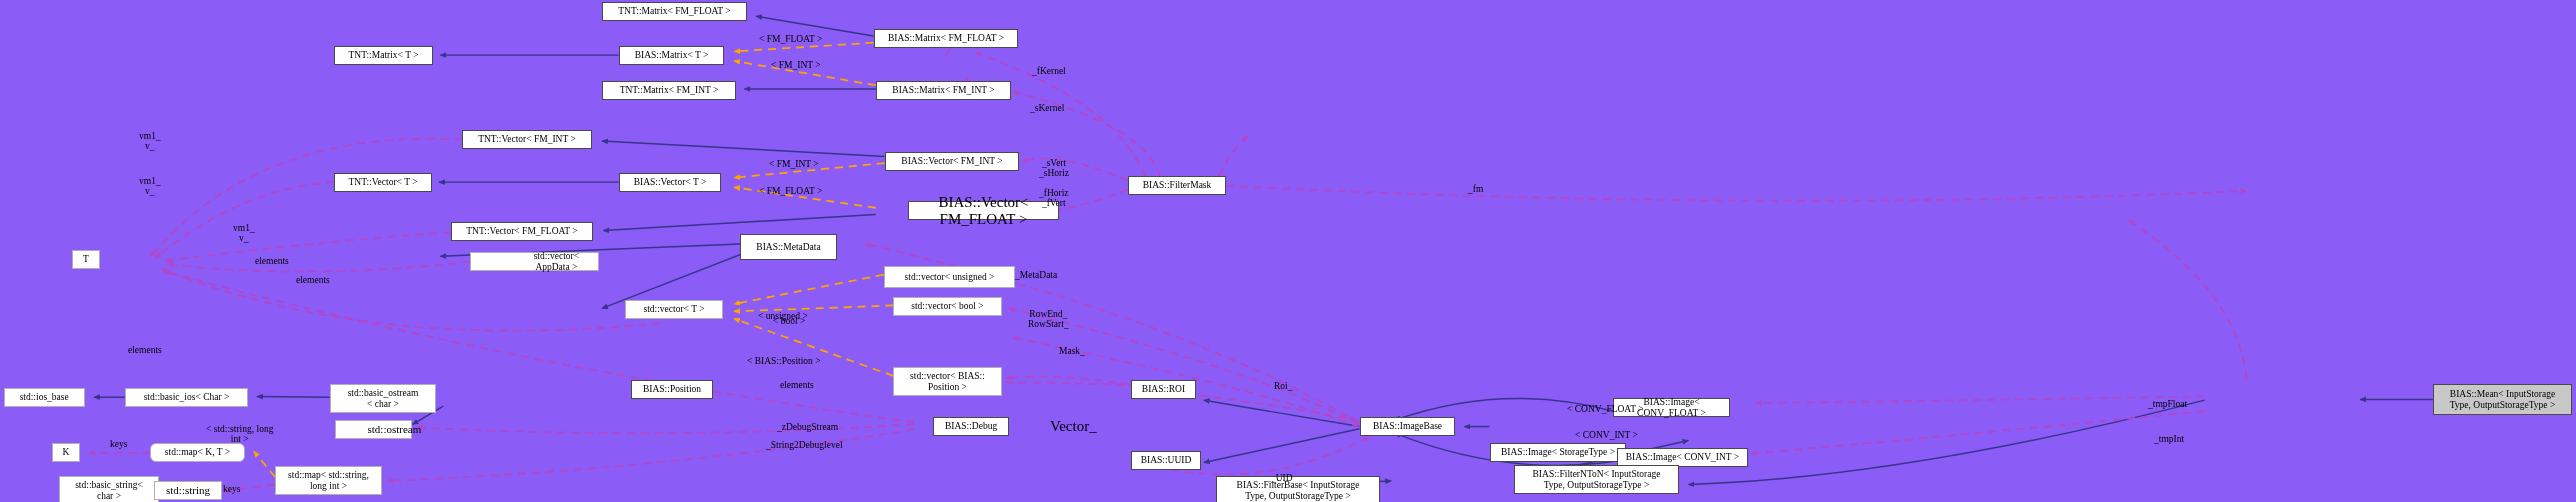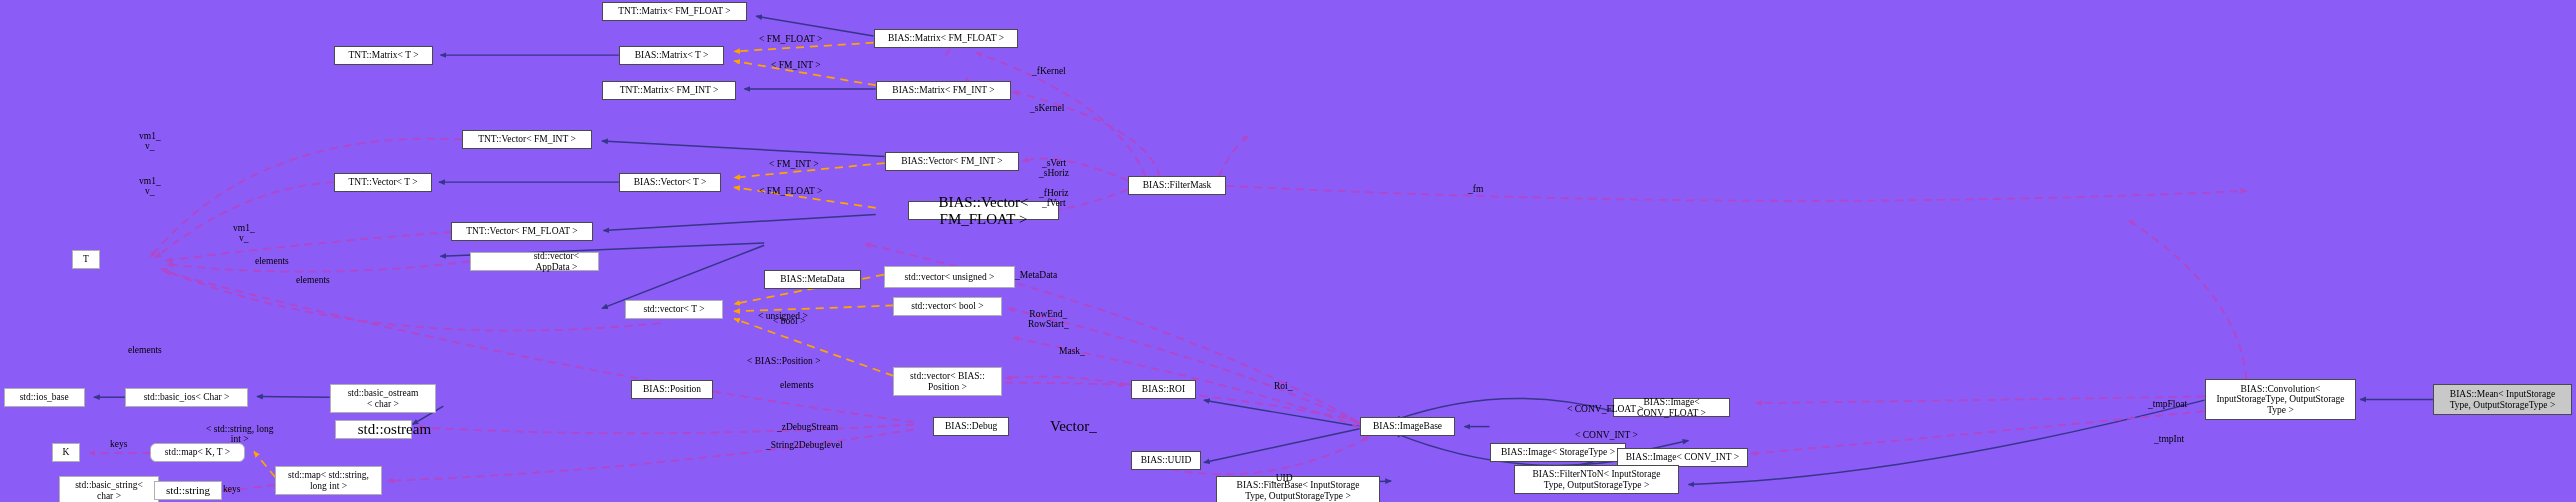--- a/index.html
+++ b/index.html
@@ -137,55 +137,52 @@
   <div class="node solid" style="left:462px;top:130px;width:130px;height:19px;font-size:9.5px;">TNT::Vector&lt; FM_INT &gt;</div>
   <div class="node solid" style="left:885px;top:152px;width:134px;height:19px;font-size:9.5px;">BIAS::Vector&lt; FM_INT &gt;</div>
   <div class="node solid" style="left:334px;top:173px;width:98px;height:19px;font-size:9.5px;">TNT::Vector&lt; T &gt;</div>
   <div class="node solid" style="left:619px;top:173px;width:102px;height:19px;font-size:9.5px;">BIAS::Vector&lt; T &gt;</div>
   <div class="node solid" style="left:451px;top:222px;width:142px;height:19px;font-size:9.5px;">TNT::Vector&lt; FM_FLOAT &gt;</div>
   <div class="node solid" style="left:876px;top:201px;width:151px;height:19px;font-size:15px;margin-left:32px;">BIAS::Vector&lt; FM_FLOAT &gt;</div>
   <div class="node solid" style="left:1128px;top:176px;width:98px;height:19px;font-size:9.5px;">BIAS::FilterMask</div>
 
   <div class="node light" style="left:72px;top:250px;width:28px;height:19px;font-size:9.5px;">T</div>
   <div class="node light" style="left:470px;top:252px;width:129px;height:19px;font-size:9.5px;padding-left:46px;">std::vector&lt; AppData &gt;</div>
-  <div class="node solid" style="left:764px;top:234px;width:97px;height:19px;font-size:9.5px;margin-top:36px;">BIAS::MetaData</div>
+  <div class="node solid" style="left:740px;top:234px;width:97px;height:26px;font-size:9.5px;">BIAS::MetaData</div>
   <div class="node light" style="left:884px;top:266px;width:131px;height:22px;font-size:9.5px;">std::vector&lt; unsigned &gt;</div>
   <div class="node light" style="left:625px;top:300px;width:98px;height:19px;font-size:9.5px;">std::vector&lt; T &gt;</div>
   <div class="node light" style="left:893px;top:297px;width:109px;height:19px;font-size:9.5px;">std::vector&lt; bool &gt;</div>
   <div class="node light" style="left:893px;top:367px;width:109px;height:29px;font-size:9.5px;">std::vector&lt; BIAS::
 Position &gt;</div>
   <div class="node solid" style="left:631px;top:380px;width:82px;height:19px;font-size:9.5px;">BIAS::Position</div>
   <div class="node solid" style="left:1131px;top:380px;width:65px;height:19px;font-size:9.5px;">BIAS::ROI</div>
   <div class="node solid" style="left:933px;top:417px;width:76px;height:19px;font-size:9.5px;">BIAS::Debug</div>
   <div class="node solid" style="left:1131px;top:451px;width:70px;height:19px;font-size:9.5px;">BIAS::UUID</div>
 
   <div class="node light" style="left:3.7px;top:388px;width:81px;height:19px;font-size:9.5px;">std::ios_base</div>
   <div class="node light" style="left:125px;top:388px;width:123px;height:19px;font-size:9.5px;">std::basic_ios&lt; Char &gt;</div>
   <div class="node light" style="left:330px;top:384px;width:106px;height:29px;font-size:9.5px;">std::basic_ostream
 &lt; char &gt;</div>
-  <div class="node light" style="left:335px;top:420px;width:77px;height:19px;font-size:15px;padding-left:44px;">std::ostream</div>
+  <div class="node light" style="left:335px;top:420px;width:77px;height:19px;font-size:11px;padding-left:44px;">std::ostream</div>
   <div class="node light" style="left:52px;top:443px;width:28px;height:19px;font-size:9.5px;">K</div>
   <div class="node light" style="left:150px;top:443px;width:95px;height:19px;font-size:9.5px;border-radius:6px;">std::map&lt; K, T &gt;</div>
   <div class="node light" style="left:275px;top:466px;width:107px;height:29px;font-size:9.5px;">std::map&lt; std::string,
 long int &gt;</div>
   <div class="node light" style="left:59px;top:476px;width:100px;height:29px;font-size:9.5px;">std::basic_string&lt;
 char &gt;</div>
   <div class="node light" style="left:154px;top:481px;width:68px;height:19px;font-size:11px;">std::string</div>
 
   <div class="node solid" style="left:1360px;top:417px;width:95px;height:19px;font-size:9.5px;">BIAS::ImageBase</div>
   <div class="node solid" style="left:1490px;top:443px;width:136px;height:19px;font-size:9.5px;">BIAS::Image&lt; StorageType &gt;</div>
   <div class="node solid" style="left:1613px;top:398px;width:117px;height:19px;font-size:9.5px;">BIAS::Image&lt; CONV_FLOAT &gt;</div>
   <div class="node solid" style="left:1617px;top:448px;width:131px;height:19px;font-size:9.5px;">BIAS::Image&lt; CONV_INT &gt;</div>
   <div class="node solid" style="left:1216px;top:476px;width:164px;height:29px;font-size:9.5px;">BIAS::FilterBase&lt; InputStorage
 Type, OutputStorageType &gt;</div>
   <div class="node solid" style="left:1514px;top:465px;width:165px;height:29px;font-size:9.5px;">BIAS::FilterNToN&lt; InputStorage
 Type, OutputStorageType &gt;</div>
-  <div class="node solid" style="left:2205px;top:379px;width:151px;height:41px;font-size:9.5px;">BIAS::Convolution&lt;
-InputStorageType, OutputStorage
-Type &gt;</div>
   <div class="node focus" style="left:2433px;top:384px;width:139px;height:31px;font-size:9.5px;">BIAS::Mean&lt; InputStorage
 Type, OutputStorageType &gt;</div>
 
   <div class="elabel" style="left:759px;top:34px;font-size:9.5px;">&lt; FM_FLOAT &gt;</div>
   <div class="elabel" style="left:771px;top:60px;font-size:9.5px;">&lt; FM_INT &gt;</div>
   <div class="elabel" style="left:1032px;top:66px;font-size:9.5px;">_fKernel</div>
   <div class="elabel" style="left:1030px;top:103px;font-size:9.5px;">_sKernel</div>
   <div class="elabel" style="left:769px;top:159px;font-size:9.5px;">&lt; FM_INT &gt;</div>
   <div class="elabel" style="left:759px;top:186px;font-size:9.5px;">&lt; FM_FLOAT &gt;</div>
   <div class="elabel" style="left:1039px;top:158px;font-size:9.5px;">_sVert

